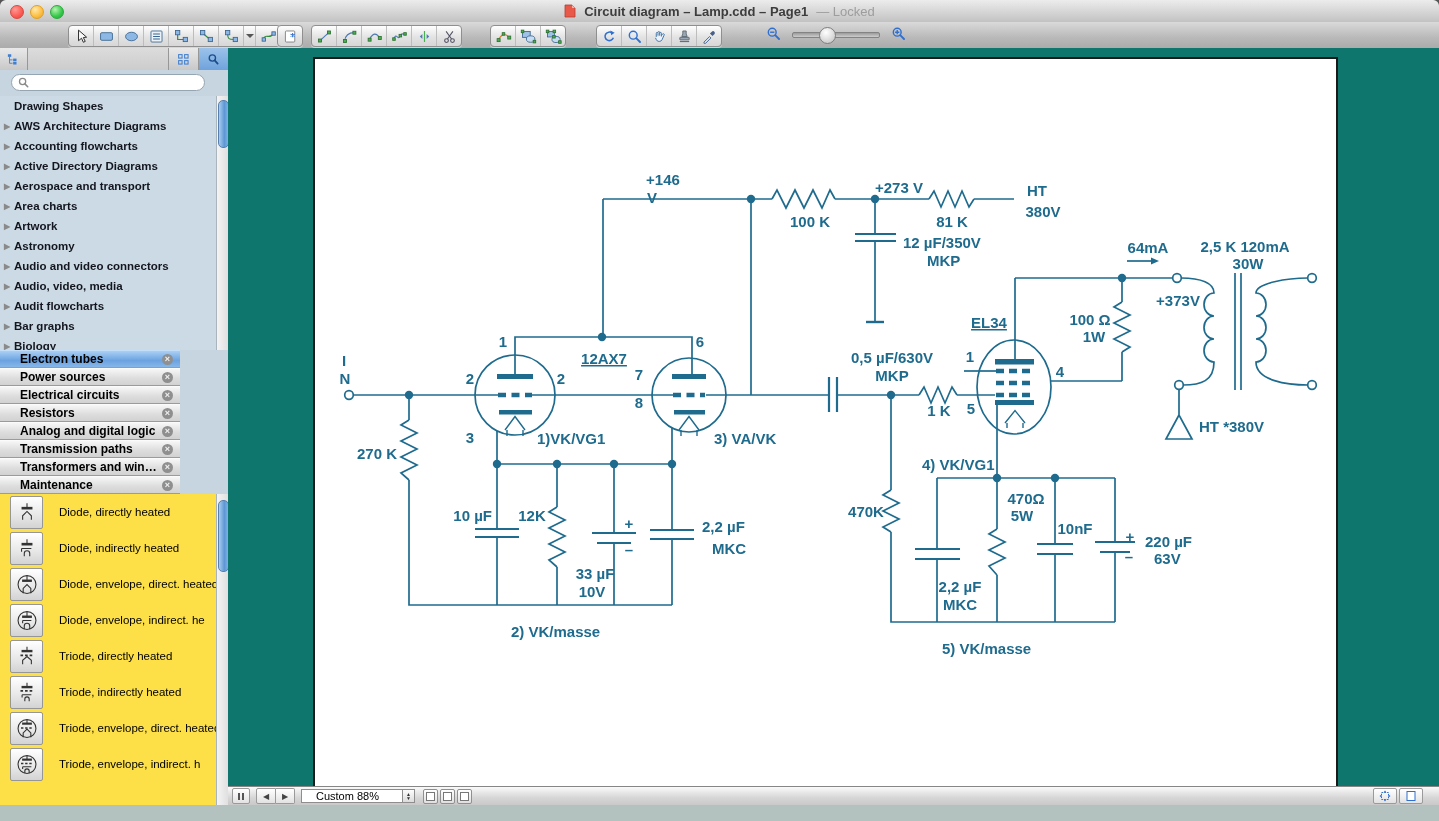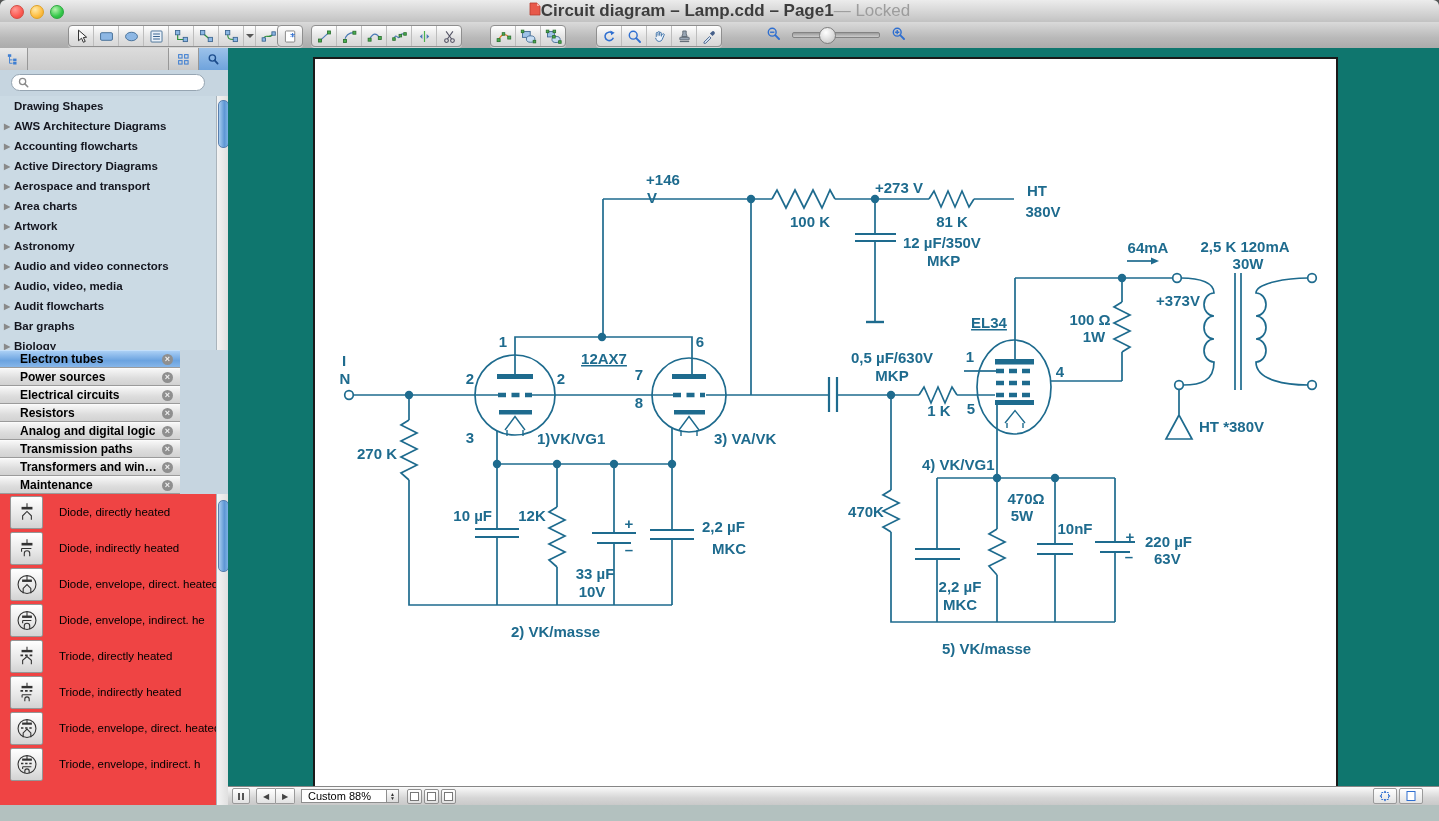--- a/index.html
+++ b/index.html
@@ -3,21 +3,21 @@
 <meta charset="utf-8">
 <style>
   html,body{margin:0;padding:0;background:#555;font-family:"Liberation Sans",sans-serif;-webkit-font-smoothing:antialiased;}
   #app{position:relative;width:1439px;height:821px;background:#b3c1bf;overflow:hidden;border-radius:6px 6px 0 0;}
   
   #titlebar{position:absolute;left:0;top:0;width:100%;height:22px;background:linear-gradient(#ececec,#cfcfcf 70%,#c2c2c2);border-bottom:1px solid #8f8f8f;border-radius:6px 6px 0 0;display:flex;align-items:center;justify-content:center;}
   .tl{position:absolute;top:5px;width:12px;height:12px;border-radius:50%;}
   #tl-close{left:10px;background:radial-gradient(circle at 35% 30%,#ff9a94,#fc5a52 60%,#e2443c);border:1px solid #d34a42;}
   #tl-min{left:30px;background:radial-gradient(circle at 35% 30%,#ffe9a8,#fdbd41 60%,#e3a325);border:1px solid #dfa123;}
   #tl-max{left:50px;background:radial-gradient(circle at 35% 30%,#b6f3ae,#34c84a 60%,#25a73a);border:1px solid #2ca83e;}
-  #titletext{font-size:17px;color:#3d3d3d;font-weight:bold;display:flex;align-items:flex-start;gap:0;}
+  #titletext{font-size:13px;color:#3d3d3d;font-weight:bold;display:flex;align-items:flex-start;gap:8px;}
   #titletext .lock{color:#9d9d9d;font-weight:normal;}
   #doc-icon{width:12px;height:14px;display:inline-block;}
   
   #toolbar{position:absolute;left:0;top:22px;width:100%;height:26px;background:linear-gradient(#dadada,#b9b9b9 60%,#ababab);border-bottom:1px solid #808080;}
   .tbgroup{position:absolute;top:3px;height:20px;display:flex;align-items:stretch;background:linear-gradient(#ffffff,#e3e3e3 55%,#d7d7d7);border:1px solid #8f8f8f;border-radius:4px;box-shadow:0 1px 0 rgba(255,255,255,.5);}
   .tbtn{width:24px;display:flex;align-items:center;justify-content:center;border-right:1px solid #bdbdbd;cursor:default;}
   .tbtn:last-child{border-right:none;}
   .tbtn.narrow{width:11px;}
   .tbtn svg{width:17px;height:17px;}
   .tbtn.narrow svg{width:10px;height:10px;}
@@ -45,42 +45,42 @@
   .librow{height:20px;display:flex;align-items:center;font-size:11.5px;font-weight:bold;color:#14161f;}
   .librow .tri{width:14px;text-align:center;font-size:8px;color:#8a8a8a;}
   .vscroll{position:absolute;width:12px;background:linear-gradient(to right,#f4f4f4,#dedede);border-left:1px solid #aab4bc;}
   .vthumb{position:absolute;left:1px;width:9px;border-radius:5px;background:linear-gradient(to right,#a8cdf0,#5e97d4 60%,#7db2e6);border:1px solid #587fae;}
   #liblist-scroll{left:216px;top:48px;height:254px;}
   #liblist-thumb{top:4px;height:46px;}
   #openlibs{position:absolute;left:0;top:302px;width:180px;}
   .openlib{height:18px;background:linear-gradient(#f7f7f7,#dcdcdc 60%,#d2d2d2);border-top:1px solid #fbfbfb;border-bottom:1px solid #9b9b9b;display:flex;align-items:center;font-size:12px;font-weight:bold;color:#000;padding-left:20px;position:relative;box-sizing:border-box;}
   .openlib.sel{background:linear-gradient(#aacff5,#6ba3e0 60%,#86b6e9);border-top:1px solid #c4dffa;}
   .openlib .close{position:absolute;right:7px;top:3px;width:11px;height:11px;border-radius:50%;background:#8f8f8f;color:#f2f2f2;font-size:9px;line-height:11px;text-align:center;font-weight:bold;}
-  #shapelist{position:absolute;left:0;top:446px;width:216px;height:311px;overflow:hidden;background:#ef4444;}
+  #shapelist{position:absolute;left:0;top:446px;width:216px;height:311px;overflow:hidden;background:#fde047;}
   .shaperow{height:36px;display:flex;align-items:center;}
   .shape-icon{width:31px;height:31px;margin-left:10px;background:linear-gradient(#ffffff,#e7e7e7 60%,#d3d3d3);border:1px solid #969696;border-radius:2px;display:flex;align-items:center;justify-content:center;flex:none;}
   .shape-icon svg{width:24px;height:24px;}
   .slbl{font-size:11.5px;color:#000;margin-left:16px;white-space:nowrap;}
   #shapelist-scroll{left:216px;top:446px;height:311px;}
   #shapelist-thumb{top:6px;height:70px;}
   
   #canvas-area{position:relative;flex:1;height:100%;background:#0f766e;overflow:hidden;}
   #page{position:absolute;left:85px;top:9px;width:1021px;height:728px;background:#fff;border:2px solid #1a1a1a;}
   #schematic text{font:bold 15px "Liberation Sans",sans-serif;}
   
   #pagerbar{position:absolute;left:0;bottom:0;width:100%;height:18px;background:linear-gradient(#fafafa,#d6d6d6 60%,#c9c9c9);border-top:1px solid #868686;display:flex;align-items:center;}
   .pgbtn{height:14px;background:linear-gradient(#fff,#e2e2e2);border:1px solid #9a9a9a;border-radius:2px;display:flex;align-items:center;justify-content:center;font-size:8px;color:#444;}
   #btn-pause{width:16px;margin-left:4px;gap:2px;}
   #btn-pause i{display:block;width:2px;height:7px;background:#555;}
   #pagenav{display:flex;margin-left:6px;}
   #pagenav .pgbtn{width:18px;border-radius:0;}
   #pagenav .pgbtn:first-child{border-radius:2px 0 0 2px;}
   #pagenav .pgbtn:last-child{border-radius:0 2px 2px 0;border-left:none;}
   #zoombox{display:flex;margin-left:6px;height:14px;}
-  #zoomlabel{background:#fff;border:1px solid #8e8e8e;font-size:11px;color:#000;padding:0 6px;display:flex;align-items:center;min-width:72px;}
+  #zoomlabel{background:#fff;border:1px solid #8e8e8e;font-size:11px;color:#000;padding:0 14px;display:flex;align-items:center;min-width:72px;}
   #zoomstep{width:11px;border:1px solid #8e8e8e;border-left:none;background:linear-gradient(#fdfdfd,#dcdcdc);display:flex;flex-direction:column;align-items:center;justify-content:center;font-size:5px;color:#333;line-height:4px;}
   #viewmodes{display:flex;gap:2px;margin-left:8px;}
   .vm{width:13px;height:13px;background:linear-gradient(#fff,#dfdfdf);border:1px solid #909090;border-radius:2px;display:flex;align-items:center;justify-content:center;}
   .vm i{display:block;width:7px;height:7px;background:#fff;border:1px solid #777;}
   #pager-right{margin-left:auto;display:flex;gap:2px;margin-right:16px;}
   #pager-right .pgbtn{width:22px;}
   #pager-right svg{width:12px;height:12px;}
   
   #statusbar{position:absolute;left:0;top:805px;width:100%;height:16px;background:linear-gradient(#f3f3f3,#e4e4e4);border-top:1px solid #9a9a9a;font-size:11px;color:#111;display:flex;align-items:center;}
   #status-text{margin-left:7px;}

